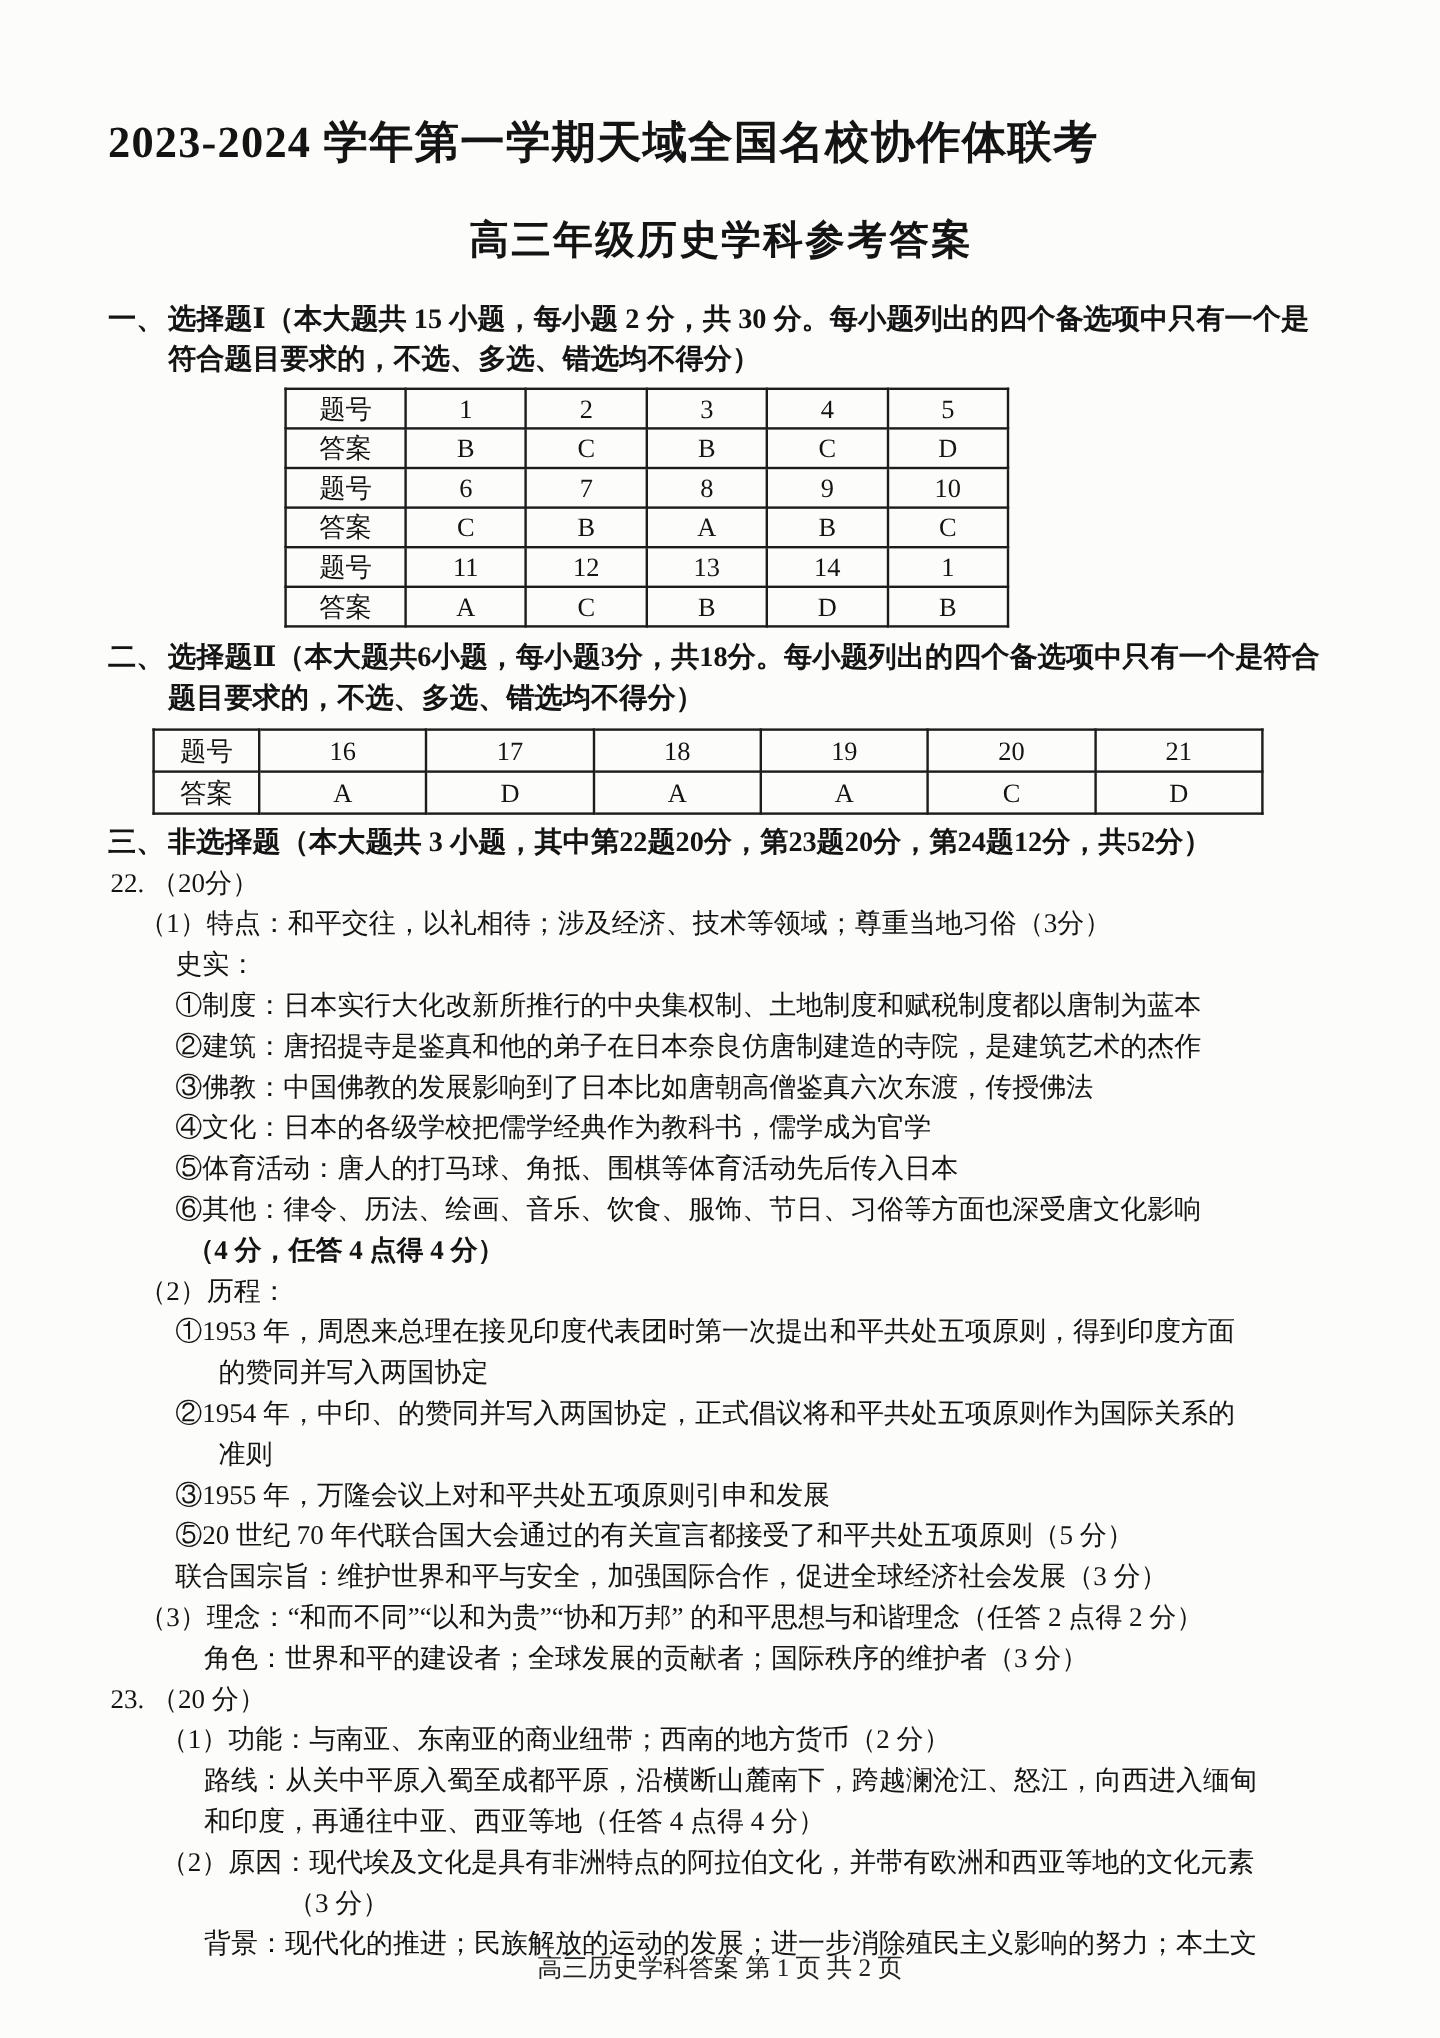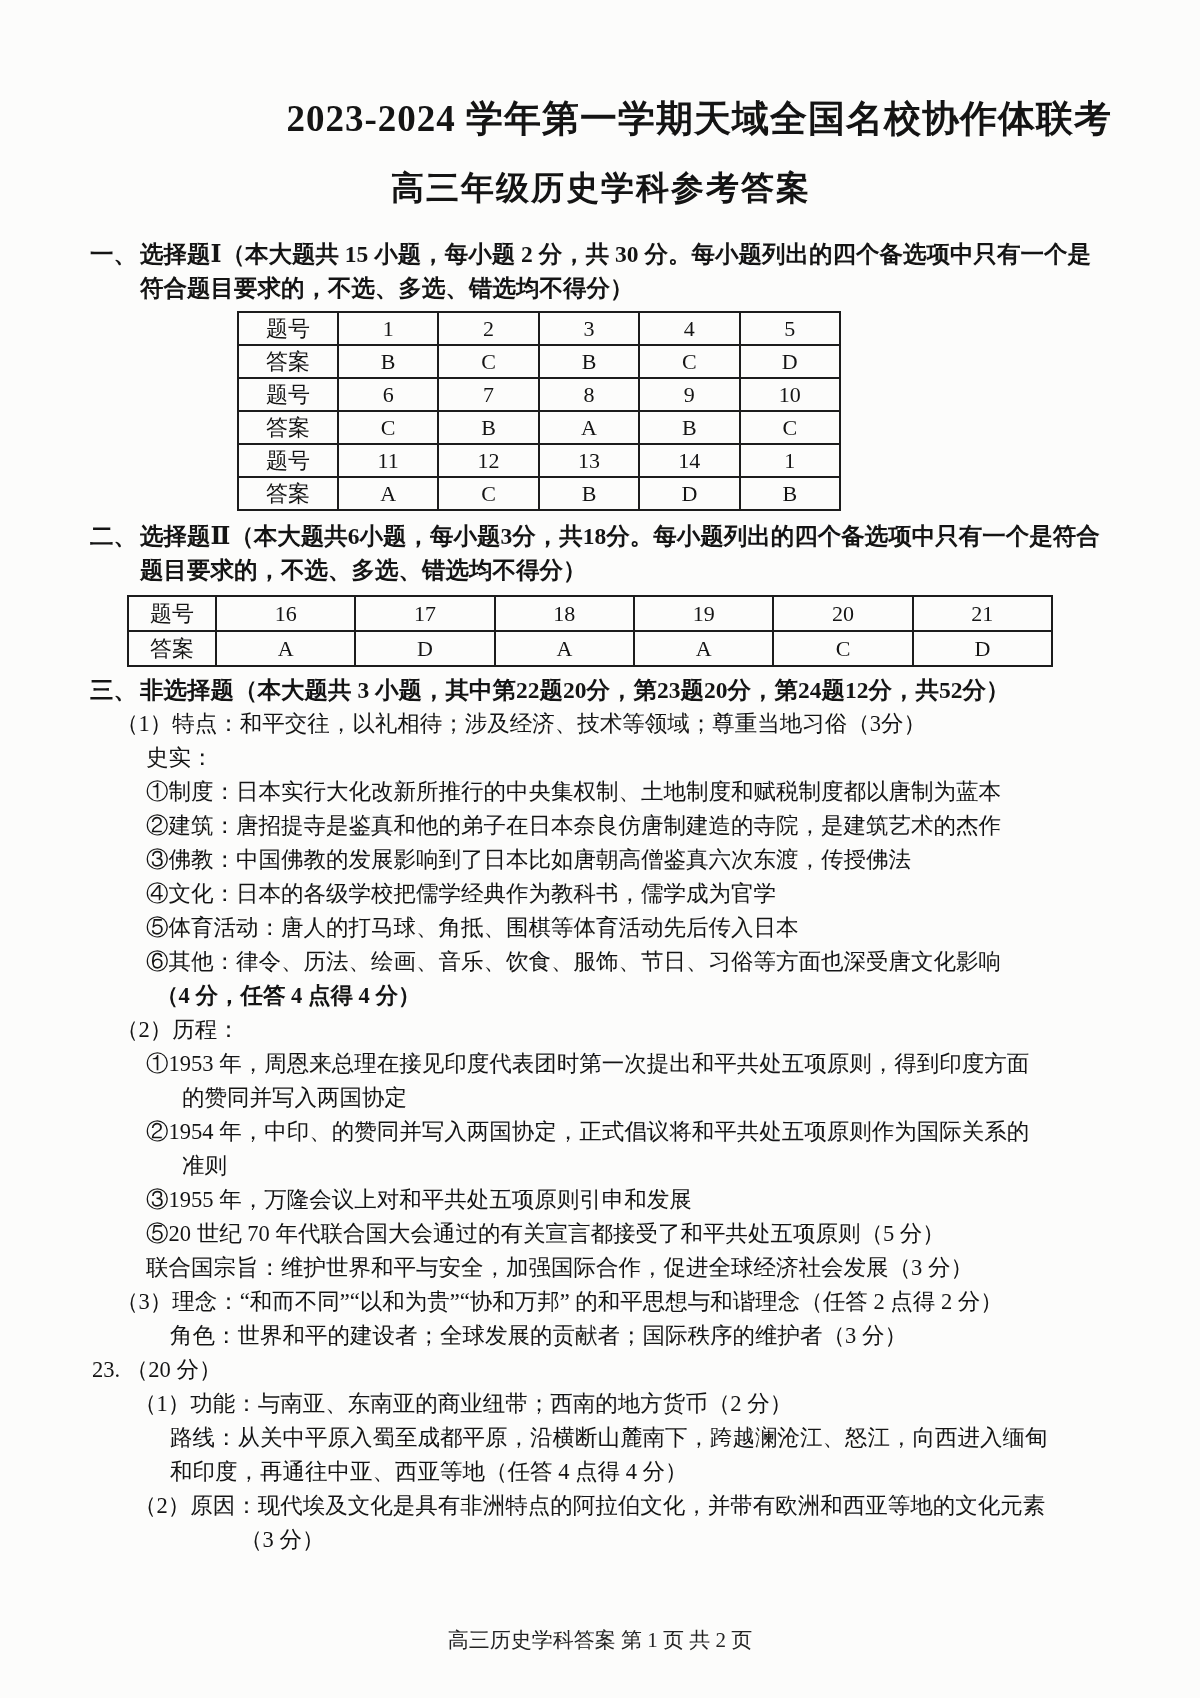--- a/index.html
+++ b/index.html
@@ -2,21 +2,21 @@
 <html lang="zh"><head>
 <meta charset="utf-8">
 <style>
   html,body{margin:0;padding:0;background:#d9d9d9;}
   .page{
     width:1200px;height:1698px;background:#fcfcfb;color:#141414;
     font-family:"Liberation Serif","DejaVu Serif",serif;
     position:relative;box-sizing:border-box;
     padding:94px 88px 0 90px;overflow:hidden;
   }
-  .title{font-size:37px;font-weight:bold;text-align:right;margin:0 0 22px 0;letter-spacing:1px;font-family:Liberation Serif, serif;}
+  .title{font-size:37px;font-weight:bold;text-align:left;margin:0 0 34px 0;letter-spacing:1px;font-family:Liberation Serif, serif;}
   .subtitle{font-size:33px;font-weight:bold;text-align:center;margin:0 0 26px 0;letter-spacing:2px;}
   .sec{display:flex;font-weight:bold;font-size:23.5px;line-height:34px;margin-top:4px;}
   .sec .lab{flex:0 0 50px;}
   .sec .txt{flex:1;}
   table{border-collapse:collapse;table-layout:fixed;}
   td{border:2px solid #1c1c1c;text-align:center;font-size:22px;padding:0;font-family:"Liberation Serif","DejaVu Serif",serif;}
   .t1{margin:6px 0 8px 147px;width:604px;}
   .t1 td{height:31px;}
   .t1 .c0{width:98px;}
   .t2{margin:8px 0 6px 37px;width:926px;}
@@ -126,20 +126,21 @@
     </tr>
   </tbody>
     </table>
 
   <div class="sec">
     <span class="lab">三、</span>
     <span class="txt">非选择题（本大题共 3 小题，其中第22题20分，第23题20分，第24题12分，共52分）</span>
   </div>
 
   <div>
+    <div class="ans i0">22. （20分）</div>
     <div class="ans i1">（1）特点：和平交往，以礼相待；涉及经济、技术等领域；尊重当地习俗（3分）</div>
     <div class="ans i2">史实：</div>
     <div class="ans i2">①制度：日本实行大化改新所推行的中央集权制、土地制度和赋税制度都以唐制为蓝本</div>
     <div class="ans i2">②建筑：唐招提寺是鉴真和他的弟子在日本奈良仿唐制建造的寺院，是建筑艺术的杰作</div>
     <div class="ans i2">③佛教：中国佛教的发展影响到了日本比如唐朝高僧鉴真六次东渡，传授佛法</div>
     <div class="ans i2">④文化：日本的各级学校把儒学经典作为教科书，儒学成为官学</div>
     <div class="ans i2">⑤体育活动：唐人的打马球、角抵、围棋等体育活动先后传入日本</div>
     <div class="ans i2">⑥其他：律令、历法、绘画、音乐、饮食、服饰、节日、习俗等方面也深受唐文化影响</div>
     <div class="ans i2x">（4 分，任答 4 点得 4 分）</div>
     <div class="ans i1">（2）历程：</div>
@@ -154,17 +155,18 @@
     <div class="ans i2b">角色：世界和平的建设者；全球发展的贡献者；国际秩序的维护者（3 分）</div>
   </div>
 
   <div>
     <div class="ans i0">23. （20 分）</div>
     <div class="ans i1b">（1）功能：与南亚、东南亚的商业纽带；西南的地方货币（2 分）</div>
     <div class="ans i2b">路线：从关中平原入蜀至成都平原，沿横断山麓南下，跨越澜沧江、怒江，向西进入缅甸</div>
     <div class="ans i2b">和印度，再通往中亚、西亚等地（任答 4 点得 4 分）</div>
     <div class="ans i1b">（2）原因：现代埃及文化是具有非洲特点的阿拉伯文化，并带有欧洲和西亚等地的文化元素</div>
     <div class="ans i4">（3 分）</div>
+    <div class="ans i2b">背景：现代化的推进；民族解放的运动的发展；进一步消除殖民主义影响的努力；本土文</div>
   </div>
 
   <div class="footer">高三历史学科答案  第 1 页  共 2 页</div>
 
 </div>
 
 </body></html>

